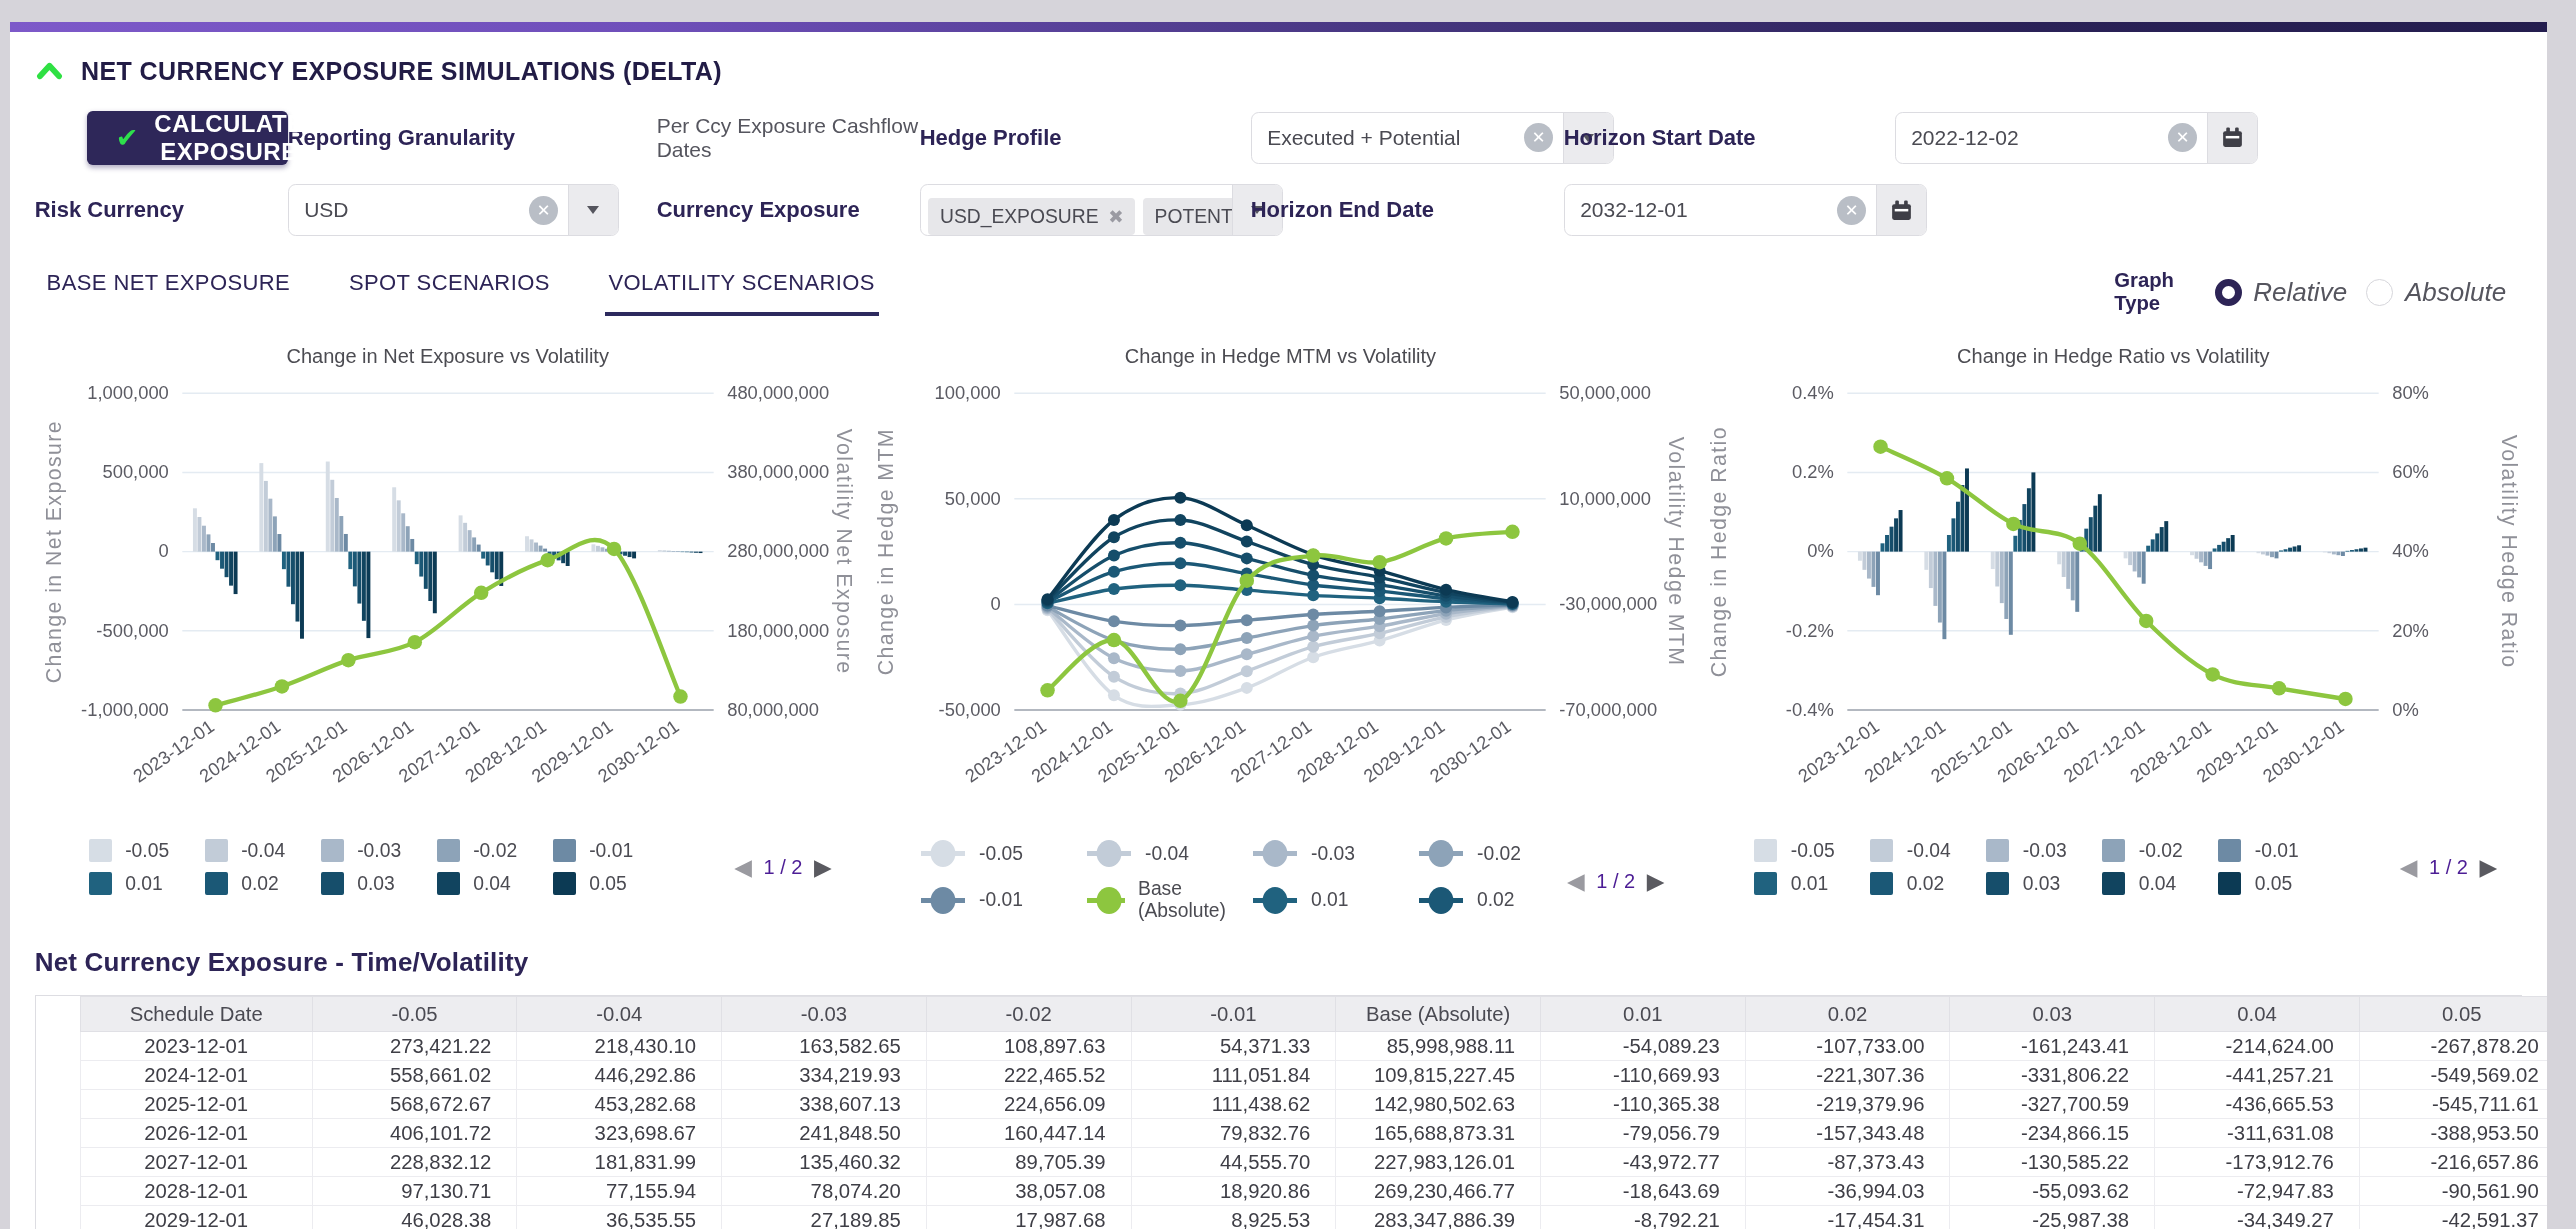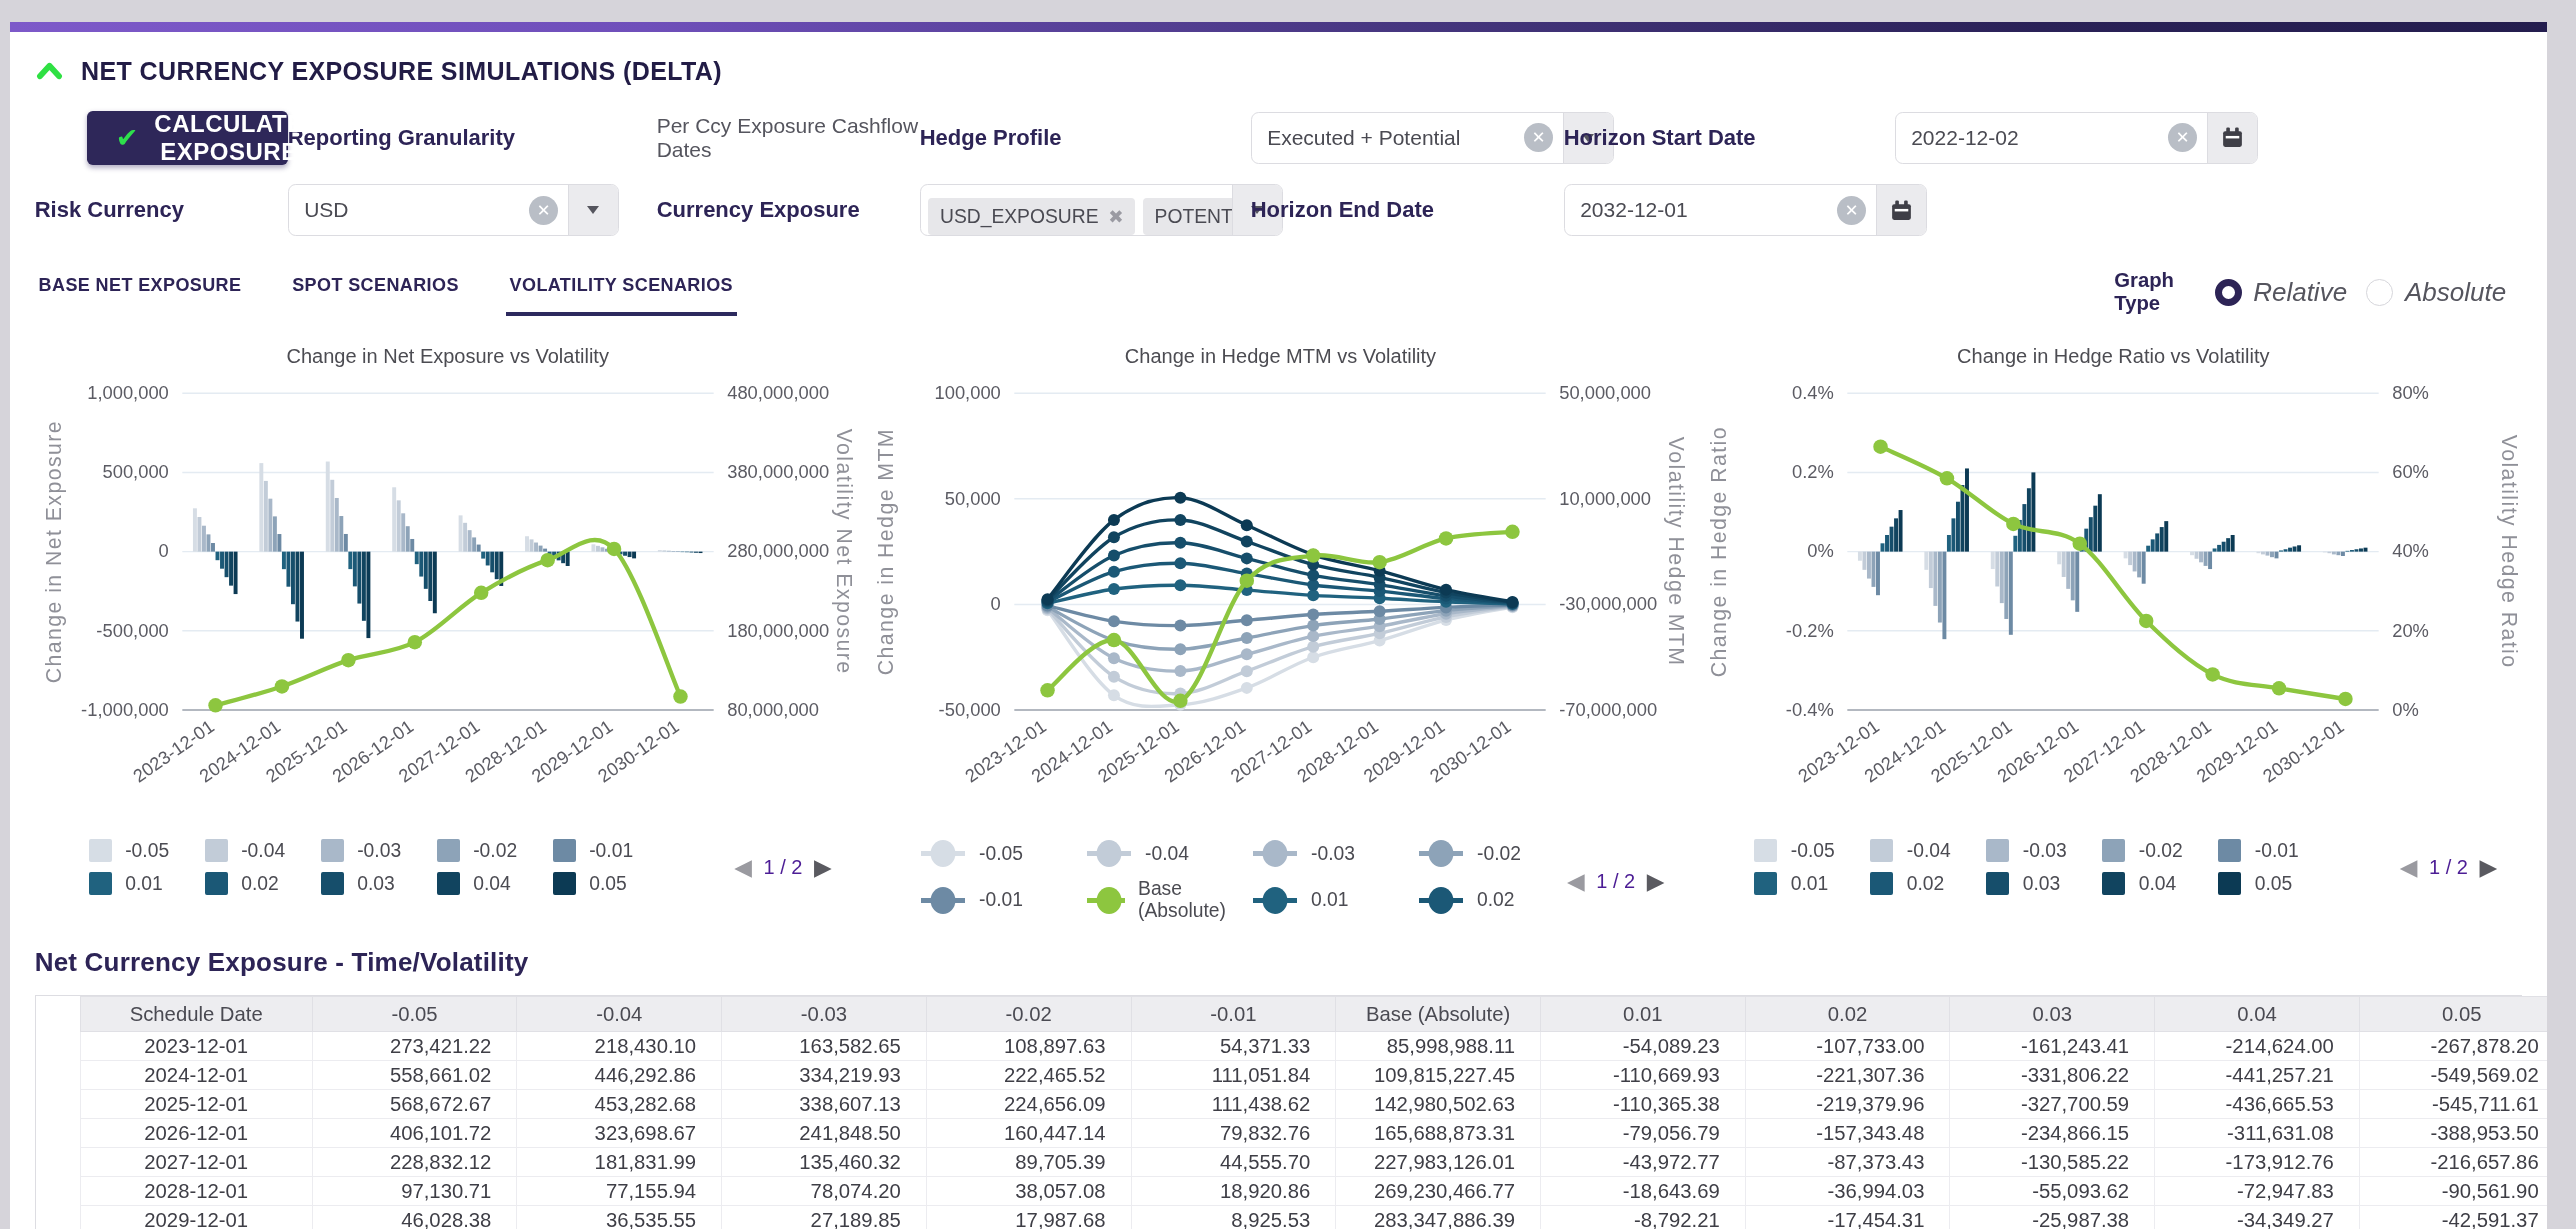--- a/index.html
+++ b/index.html
@@ -38,22 +38,22 @@
   .chip.cut { max-width:137px; overflow:hidden; padding-right:1.9px; }
   .btn-calc { height:54px; padding:0 29px; margin-left:52px; background:#2e2759; border:none;
     border-radius:5.8px; color:#fff; font-size:24px; font-weight:bold; letter-spacing:0.5px;
     display:flex; align-items:center; gap:15.5px; cursor:pointer; box-shadow:0 2.9px 5.8px rgba(40,30,90,.35);
     grid-row:1; font-family:inherit; }
   .btn-calc .chk { color:#2ee04c; font-size:27px; font-weight:bold; }
 
   
   .tabsrow { display:flex; align-items:flex-end; margin-top:33px; }
   .tabs { display:flex; gap:43px; }
-  .tab { font-size:18px; font-weight:bold; color:#2d2456; letter-spacing:0.4px;
-    padding:0 3.9px 15.5px 3.9px; cursor:pointer; border-bottom:4.8px solid transparent; }
+  .tab { font-size:22px; font-weight:normal; color:#2d2456; letter-spacing:0.4px;
+    padding:0 3.9px 15.5px 3.9px; cursor:pointer; border-bottom:4.8px solid transparent;margin-left:8px; }
   .tab.active { border-bottom-color:#2d2a5e; }
   .graphtype { margin-left:auto; display:flex; align-items:center; gap:19.3px; padding-right:15.5px; }
   .gt-label { font-size:20.3px; font-weight:bold; color:#2d2456; line-height:1.15; width:81px; }
   .radio { display:flex; align-items:center; gap:11.6px; cursor:pointer; }
   .radio .dot { width:27px; height:27px; border-radius:50%; background:#fff; }
   .radio .dot.sel { border:7.7px solid #2d2456; }
   .radio .dot.unsel { border:1.9px solid #d6d6db; }
   .radio .rlabel { font-size:26px; color:#55555e;font-style:italic; }
 
   

